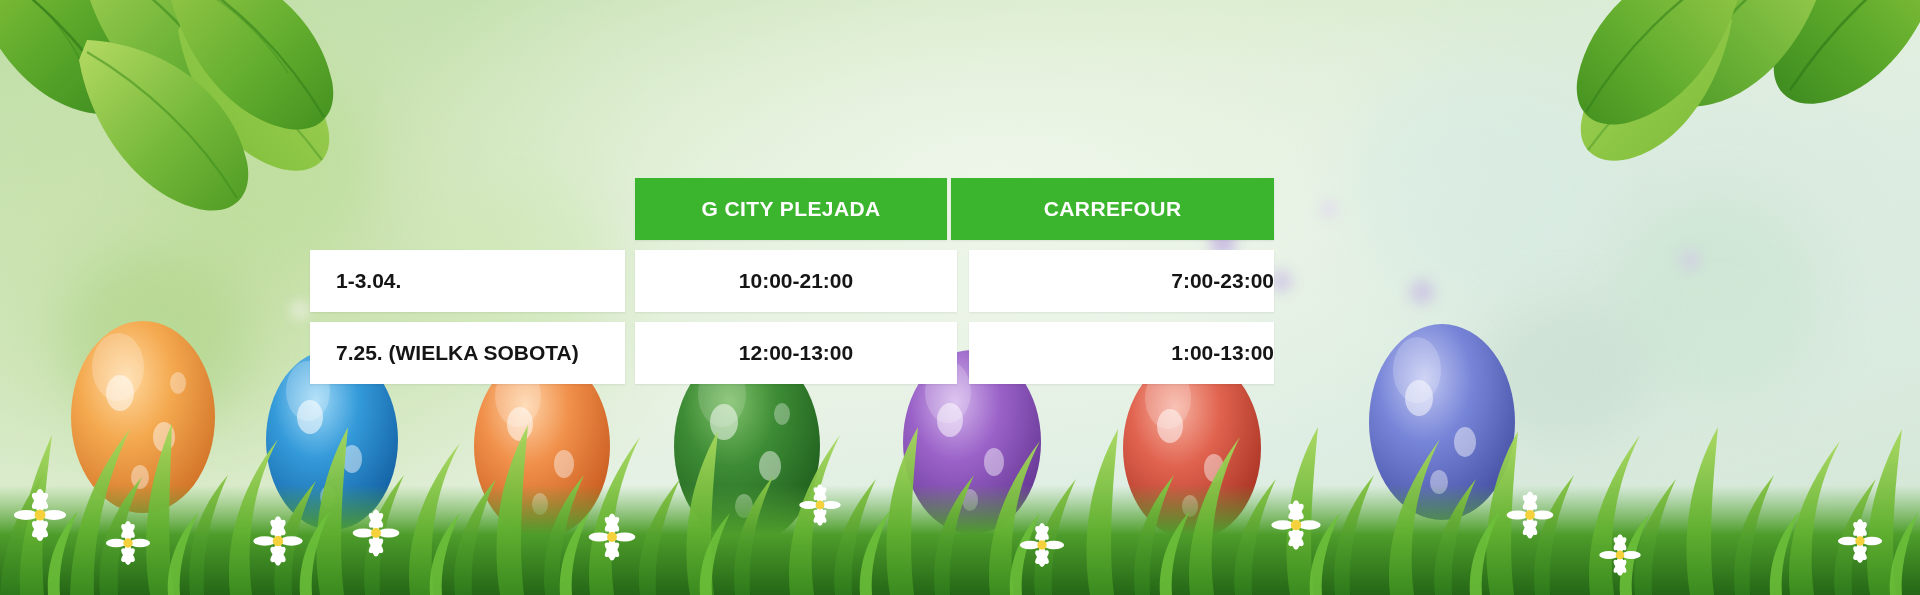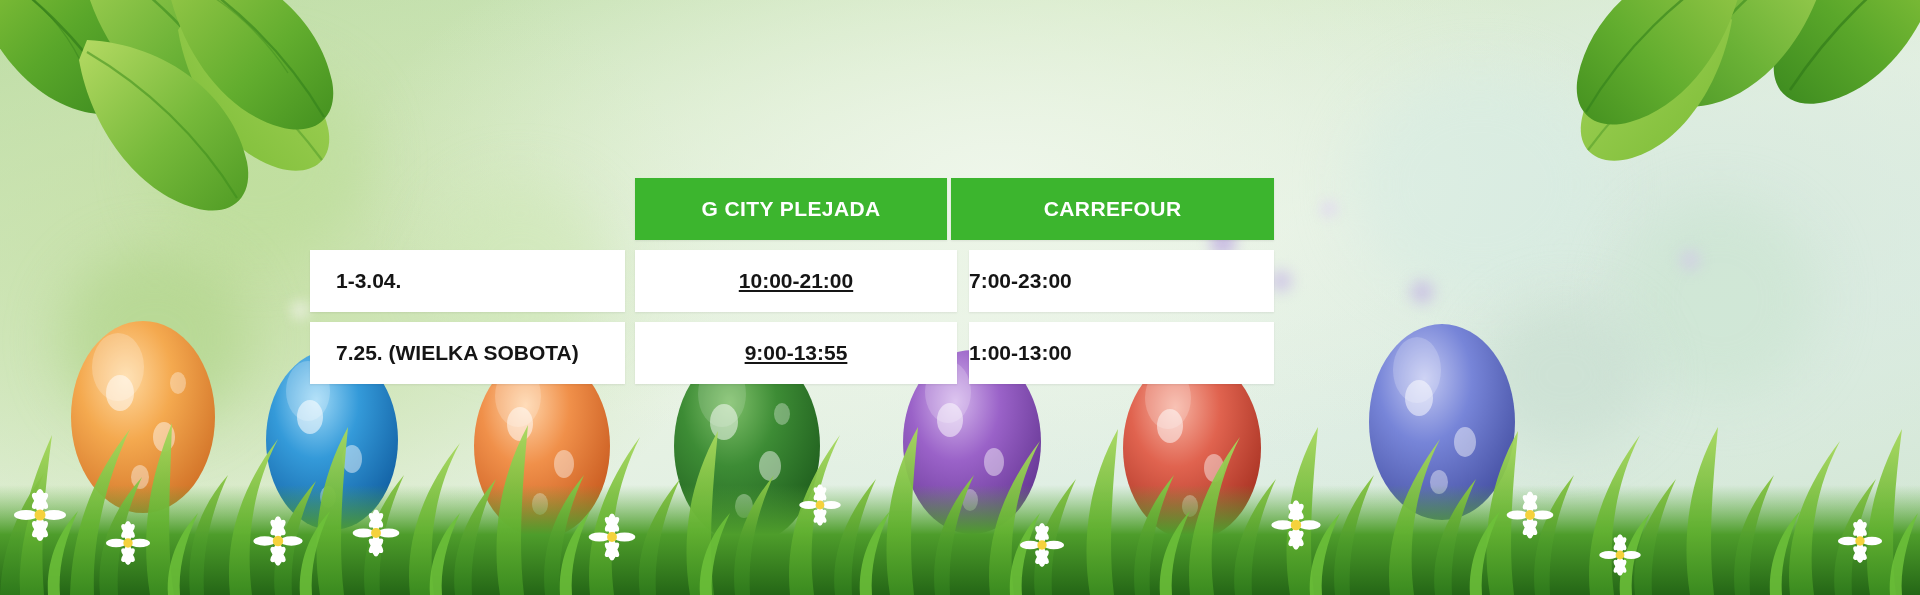--- a/index.html
+++ b/index.html
@@ -59,22 +59,22 @@
   .td {
     background:#ffffff;
     color:#151515;
     font-weight:bold;
     font-size:21px;
     height:62px;
     display:flex; align-items:center;
     box-shadow:0 1px 2px rgba(0,0,0,0.08);
   }
   .td.date { width:315px; justify-content:flex-start; padding-left:26px; }
-  .td.c1 { width:322px; margin-left:10px; justify-content:center;text-decoration:underline; }
-  .td.c2 { width:305px; margin-left:12px; justify-content:flex-start; }
+  .td.c1 { width:322px; margin-left:10px; justify-content:center; }
+  .td.c2 { width:305px; margin-left:12px; justify-content:flex-end; }
 </style>
 </head>
 <body>
 
 <div class="banner">
 
   <div class="bokeh" style="left:150px;top:60px;width:220px;height:200px;background:rgba(186,220,150,.55);"></div>
   <div class="bokeh" style="left:430px;top:180px;width:180px;height:170px;background:rgba(205,232,180,.5);"></div>
   <div class="bokeh" style="left:1350px;top:70px;width:260px;height:230px;background:rgba(214,235,226,.55);"></div>
   <div class="bokeh" style="left:1620px;top:200px;width:200px;height:200px;background:rgba(200,228,205,.5);"></div>
@@ -198,21 +198,21 @@
       <div class="td c2">
         <span>7:00-23:00</span>
       </div>
     </div>
 
     <div class="trow">
       <div class="td date">
         <span>7.25. (WIELKA SOBOTA)</span>
       </div>
       <div class="td c1">
-        <span>9:00-13:55</span>
+        <span>12:00-13:00</span>
       </div>
       <div class="td c2">
         <span>1:00-13:00</span>
       </div>
     </div>
   </div>
 
   <svg class="egg" style="left:58px;bottom:78px;z-index:12;" width="170" height="220" viewBox="0 0 170 220">
     <defs>
       <radialGradient id="eo" cx="38%" cy="30%" r="72%">

